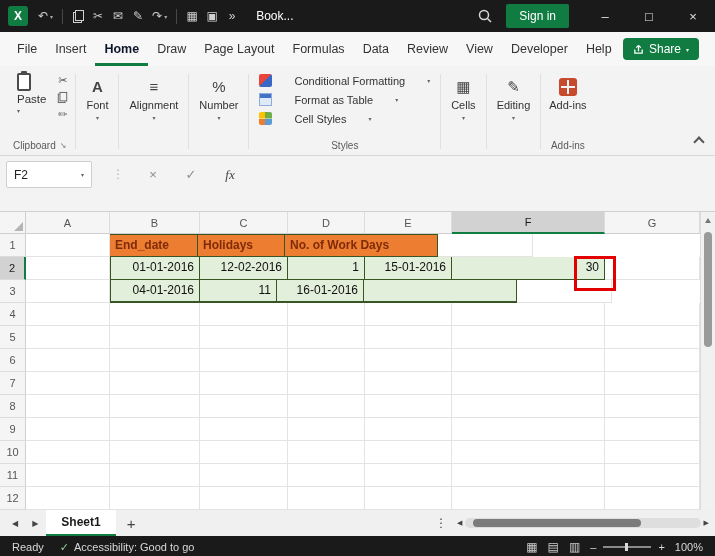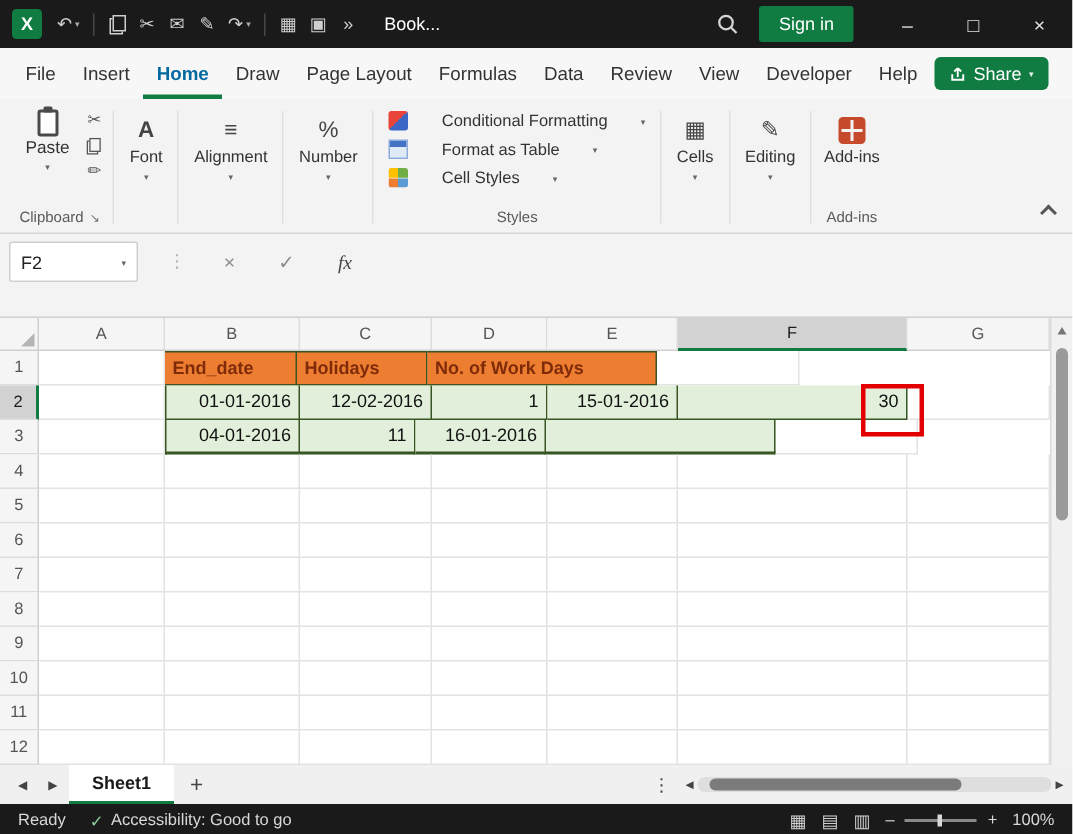--- a/index.html
+++ b/index.html
@@ -26,33 +26,33 @@
   .tb-div{width:1px;height:15px;background:#474747;margin:0 5px}
   .doc-title{margin:0 14px;font-size:12px;color:#fff;white-space:nowrap}
   .tb-spacer{flex:1}
   .search-ico{padding:0 14px;display:flex;align-items:center}
   .signin{height:24px;display:flex;align-items:center;background:var(--accent);color:#fff;
     padding:0 13px;font-size:12px;border-radius:2px;margin-right:14px}
   .wctl{width:44px;height:32px;display:flex;align-items:center;justify-content:center;font-size:13px;color:#E0E0E0}
   
   .menubar{height:34px;background:#F7F7F7;display:flex;align-items:center;padding:0 8px}
   .mi{display:flex;align-items:center;height:34px;padding:0 9px;font-size:12.5px;color:#333}
-  .mi.active{font-weight:700;color:#0369a1;box-shadow:inset 0 -3px 0 var(--accent)}
+  .mi.active{font-weight:700;color:#0f172a;box-shadow:inset 0 -3px 0 var(--accent)}
   .share-btn{margin-left:auto;margin-right:8px;display:flex;align-items:center;gap:5px;background:var(--accent);
     color:#fff;border-radius:4px;padding:4px 10px;font-size:12px}
   .share-caret{font-size:6px;color:#E6F2EA}
   
   .ribbon{height:90px;background:#F3F3F3;border-bottom:1px solid #D6D6D6;display:flex;align-items:stretch;
     padding:2px 4px 0;position:relative}
   .vsep{width:1px;background:#E0E0E0;margin:6px 0}
   .rgroup{display:flex;flex-direction:column;align-items:center;padding:2px 7px 0}
   .glabel{margin-top:auto;font-size:10px;color:#5A5A5A;padding:1px 0 4px;display:flex;align-items:center;gap:4px}
   .dlg{font-size:8px;color:#777}
   .cb-row{display:flex;gap:5px}
-  .paste-btn{display:flex;flex-direction:column;align-items:center;gap:2px;padding:3px 6px;font-size:11.5px;color:#333}
+  .paste-btn{display:flex;flex-direction:column;gap:2px;padding:3px 6px;font-size:11.5px;color:#333}
   .clip-ico{width:14px;height:18px;border:2px solid #4A4A4A;border-radius:2px;position:relative;background:#fff}
   .clip-ico::before{content:"";position:absolute;top:-4px;left:2px;width:6px;height:4px;background:#4A4A4A;border-radius:1px}
   .mini-col{display:flex;flex-direction:column;gap:4px;padding-top:4px}
   .mini{font-size:11px;color:#555;line-height:13px;display:flex;align-items:center;justify-content:center}
   .copy-ico.dkk::before,.copy-ico.dkk::after{border-color:#555}
   .copy-ico.dkk::after{background:#F3F3F3}
   .copy-ico.dkk{transform:scale(.85)}
   .cgroup{display:flex;flex-direction:column;align-items:center;justify-content:flex-start;padding:10px 10px 0;gap:3px}
   .big-ico{font-size:15px;color:#444;height:18px;line-height:18px}
   .ico-font{font-weight:700;font-size:15px}

